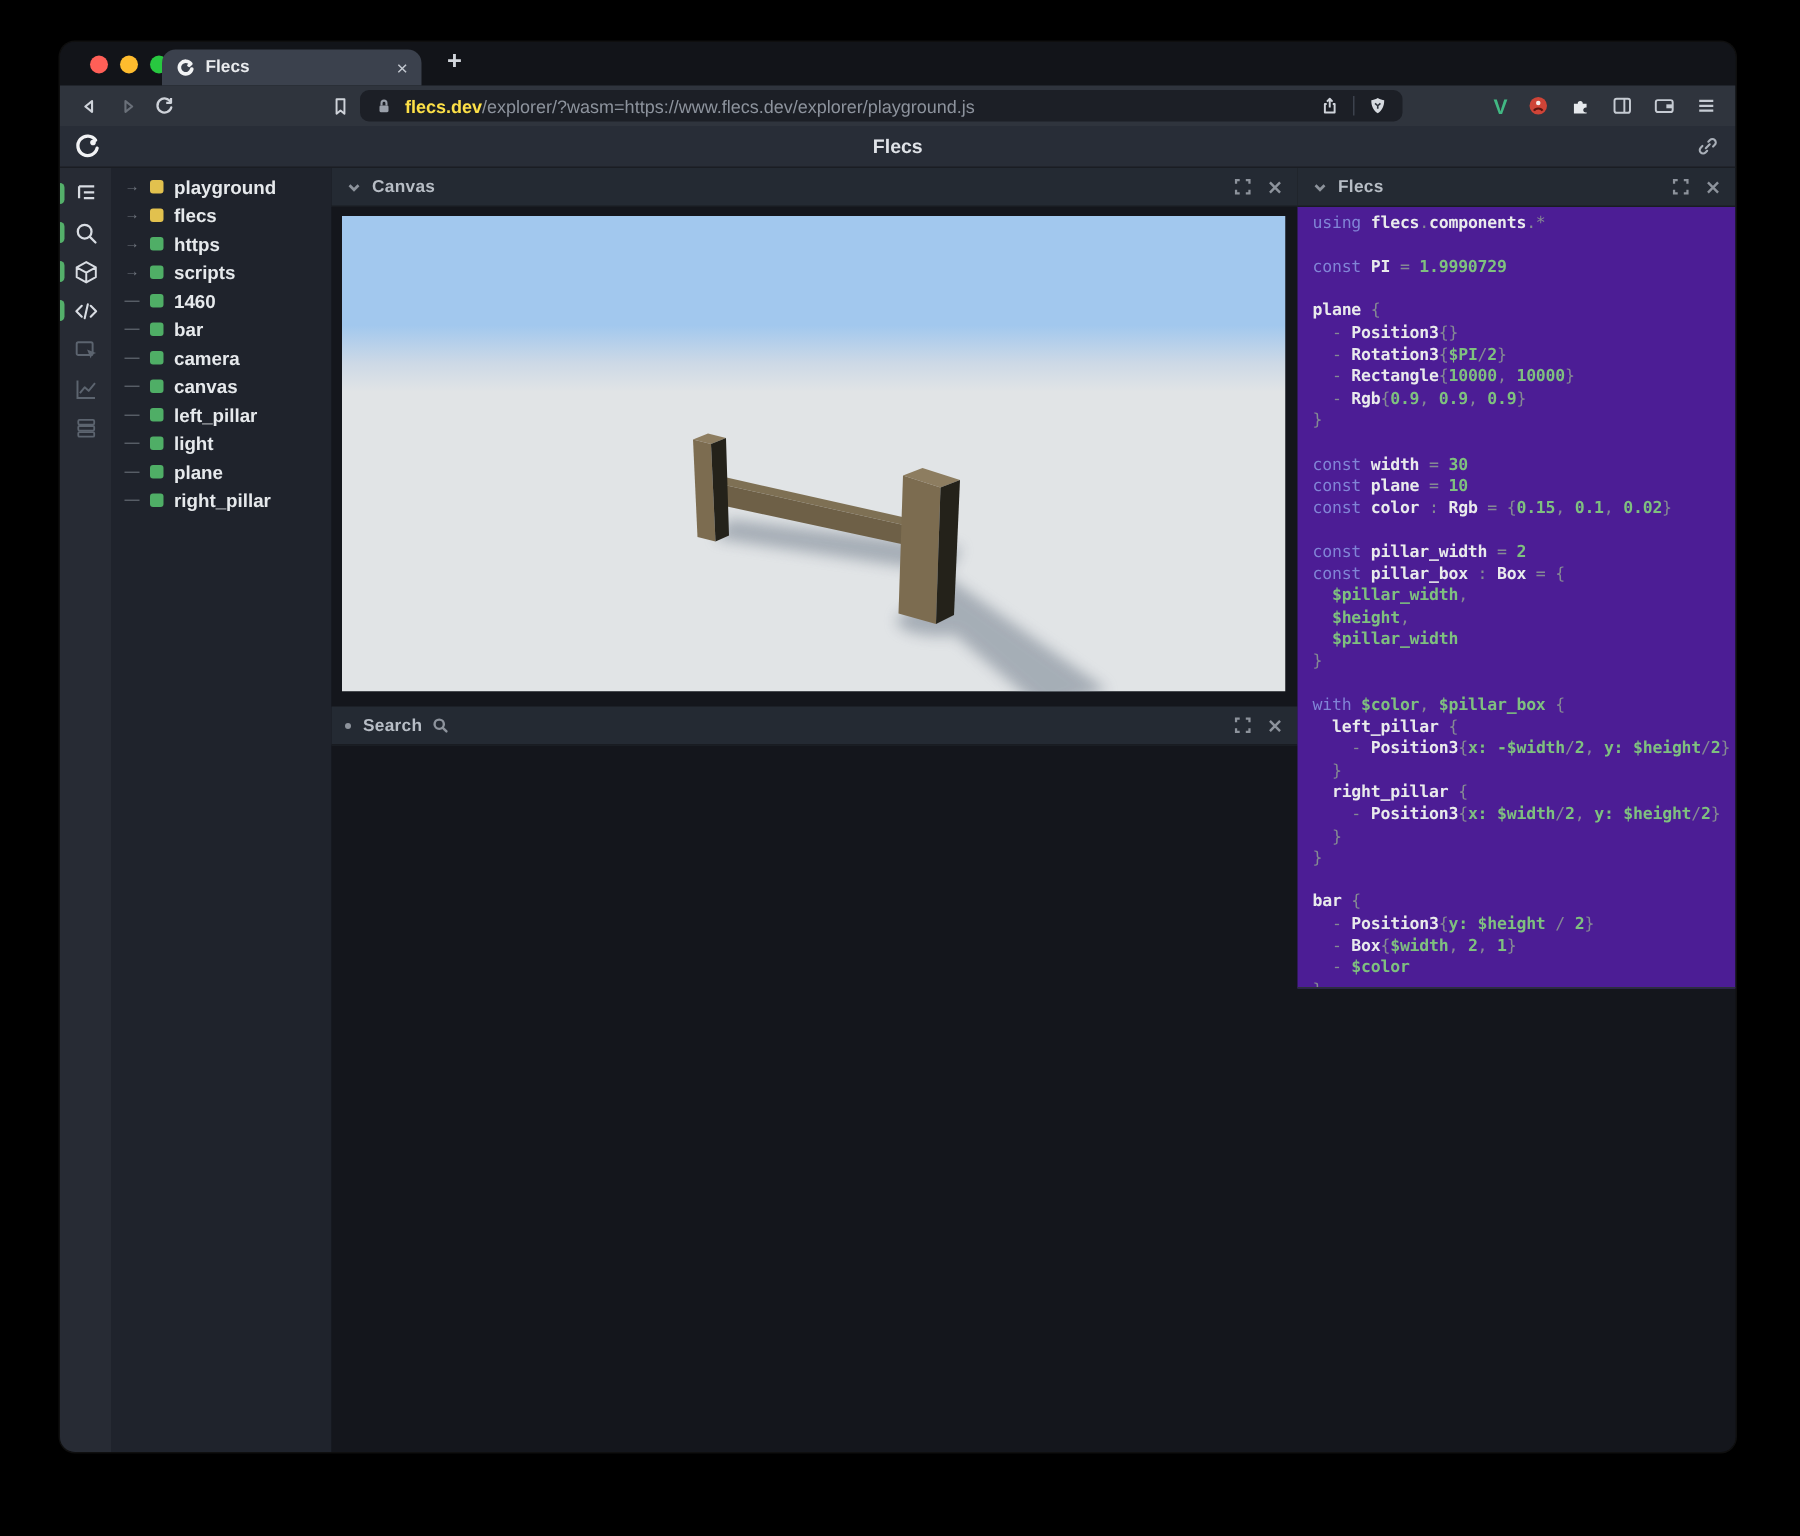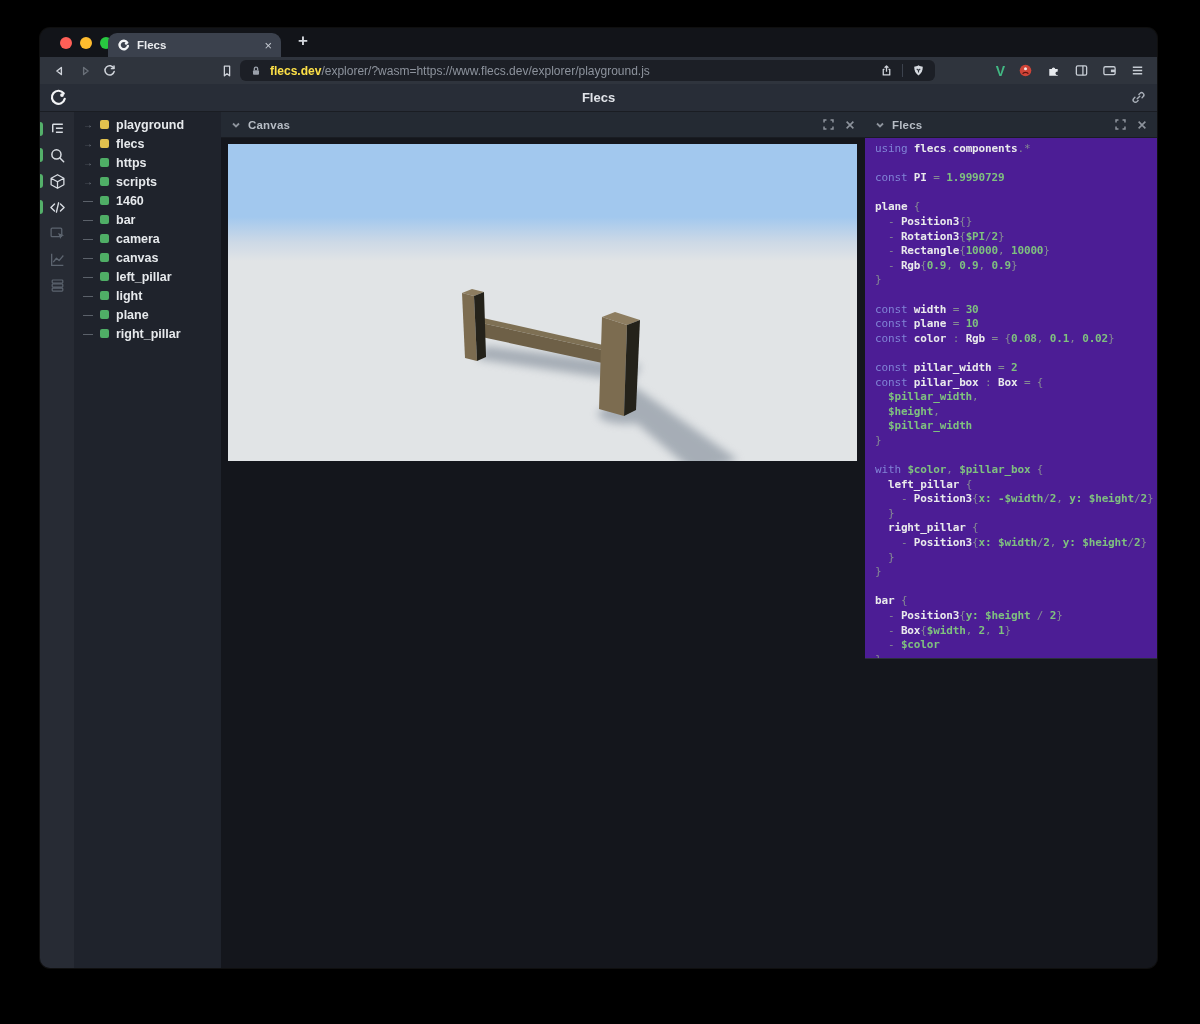--- a/index.html
+++ b/index.html
@@ -339,20 +339,36 @@
             <polygon points="246,152 256,148 258,213 249,217" fill="#24221a"></polygon>
           </g>
           <g>
             <polygon points="374,173 387,168 412,176 399,181" fill="#8d7d60"></polygon>
             <polygon points="374,173 399,181 396,272 371,265" fill="#7c6c50"></polygon>
             <polygon points="399,181 412,176 408,266 396,272" fill="#24221a"></polygon>
           </g>
         </svg>
       </div>
 
+      <div class="panel-header" style="left:0; top:359px; width:644px;">
+        <span class="hdr-dot"></span>
+        <span class="panel-title">Search</span>
+        <svg class="ico" width="11" height="11" viewBox="0 0 16 16">
+            <circle cx="7" cy="7" r="4.5" fill="none" stroke="currentColor" stroke-width="1.6"></circle>
+            <line x1="10.5" y1="10.5" x2="14" y2="14" stroke="currentColor" stroke-width="1.6" stroke-linecap="round"></line>
+          </svg>
+        <span class="panel-btns">
+          <svg class="ico" width="13" height="13" viewBox="0 0 16 16">
+              <path d="M2.5 5.5 V2.5 H5.5 M10.5 2.5 H13.5 V5.5 M13.5 10.5 V13.5 H10.5 M5.5 13.5 H2.5 V10.5" fill="none" stroke="currentColor" stroke-width="1.5"></path>
+            </svg>
+          <svg class="ico" width="12" height="12" viewBox="0 0 16 16">
+              <path d="M3.5 3.5 L12.5 12.5 M12.5 3.5 L3.5 12.5" stroke="currentColor" stroke-width="1.6"></path>
+            </svg>
+        </span>
+      </div>
 
       <div class="editor">
         <div class="panel-header">
           <svg class="ico" width="12" height="12" viewBox="0 0 16 16">
               <path d="M4 6 L8 10 L12 6" fill="none" stroke="currentColor" stroke-width="1.8"></path>
             </svg>
           <span class="panel-title">Flecs</span>
           <span class="panel-btns">
             <svg class="ico" width="13" height="13" viewBox="0 0 16 16">
                 <path d="M2.5 5.5 V2.5 H5.5 M10.5 2.5 H13.5 V5.5 M13.5 10.5 V13.5 H10.5 M5.5 13.5 H2.5 V10.5" fill="none" stroke="currentColor" stroke-width="1.5"></path>
@@ -369,21 +385,21 @@
             <div class="code-line">&nbsp;</div>
             <div class="code-line"><span class="tok-id">plane</span><span class="tok-pun"> {</span></div>
             <div class="code-line"><span class="tok-pun">  - </span><span class="tok-id">Position3</span><span class="tok-pun">{}</span></div>
             <div class="code-line"><span class="tok-pun">  - </span><span class="tok-id">Rotation3</span><span class="tok-pun">{</span><span class="tok-grn">$PI</span><span class="tok-pun">/</span><span class="tok-grn">2</span><span class="tok-pun">}</span></div>
             <div class="code-line"><span class="tok-pun">  - </span><span class="tok-id">Rectangle</span><span class="tok-pun">{</span><span class="tok-grn">10000</span><span class="tok-pun">, </span><span class="tok-grn">10000</span><span class="tok-pun">}</span></div>
             <div class="code-line"><span class="tok-pun">  - </span><span class="tok-id">Rgb</span><span class="tok-pun">{</span><span class="tok-grn">0.9</span><span class="tok-pun">, </span><span class="tok-grn">0.9</span><span class="tok-pun">, </span><span class="tok-grn">0.9</span><span class="tok-pun">}</span></div>
             <div class="code-line"><span class="tok-pun">}</span></div>
             <div class="code-line">&nbsp;</div>
             <div class="code-line"><span class="tok-kw">const </span><span class="tok-id">width</span><span class="tok-pun"> = </span><span class="tok-grn">30</span></div>
             <div class="code-line"><span class="tok-kw">const </span><span class="tok-id">plane</span><span class="tok-pun"> = </span><span class="tok-grn">10</span></div>
-            <div class="code-line"><span class="tok-kw">const </span><span class="tok-id">color</span><span class="tok-pun"> : </span><span class="tok-id">Rgb</span><span class="tok-pun"> = {</span><span class="tok-grn">0.08</span><span class="tok-pun">, </span><span class="tok-grn">0.1</span><span class="tok-pun">, </span><span class="tok-grn">0.02</span><span class="tok-pun">}</span></div>
+            <div class="code-line"><span class="tok-kw">const </span><span class="tok-id">color</span><span class="tok-pun"> : </span><span class="tok-id">Rgb</span><span class="tok-pun"> = {</span><span class="tok-grn">0.15</span><span class="tok-pun">, </span><span class="tok-grn">0.1</span><span class="tok-pun">, </span><span class="tok-grn">0.02</span><span class="tok-pun">}</span></div>
             <div class="code-line">&nbsp;</div>
             <div class="code-line"><span class="tok-kw">const </span><span class="tok-id">pillar_width</span><span class="tok-pun"> = </span><span class="tok-grn">2</span></div>
             <div class="code-line"><span class="tok-kw">const </span><span class="tok-id">pillar_box</span><span class="tok-pun"> : </span><span class="tok-id">Box</span><span class="tok-pun"> = {</span></div>
             <div class="code-line"><span class="tok-grn">  $pillar_width</span><span class="tok-pun">,</span></div>
             <div class="code-line"><span class="tok-grn">  $height</span><span class="tok-pun">,</span></div>
             <div class="code-line"><span class="tok-grn">  $pillar_width</span></div>
             <div class="code-line"><span class="tok-pun">}</span></div>
             <div class="code-line">&nbsp;</div>
             <div class="code-line"><span class="tok-kw">with </span><span class="tok-grn">$color</span><span class="tok-pun">, </span><span class="tok-grn">$pillar_box</span><span class="tok-pun"> {</span></div>
             <div class="code-line"><span class="tok-id">  left_pillar</span><span class="tok-pun"> {</span></div>

